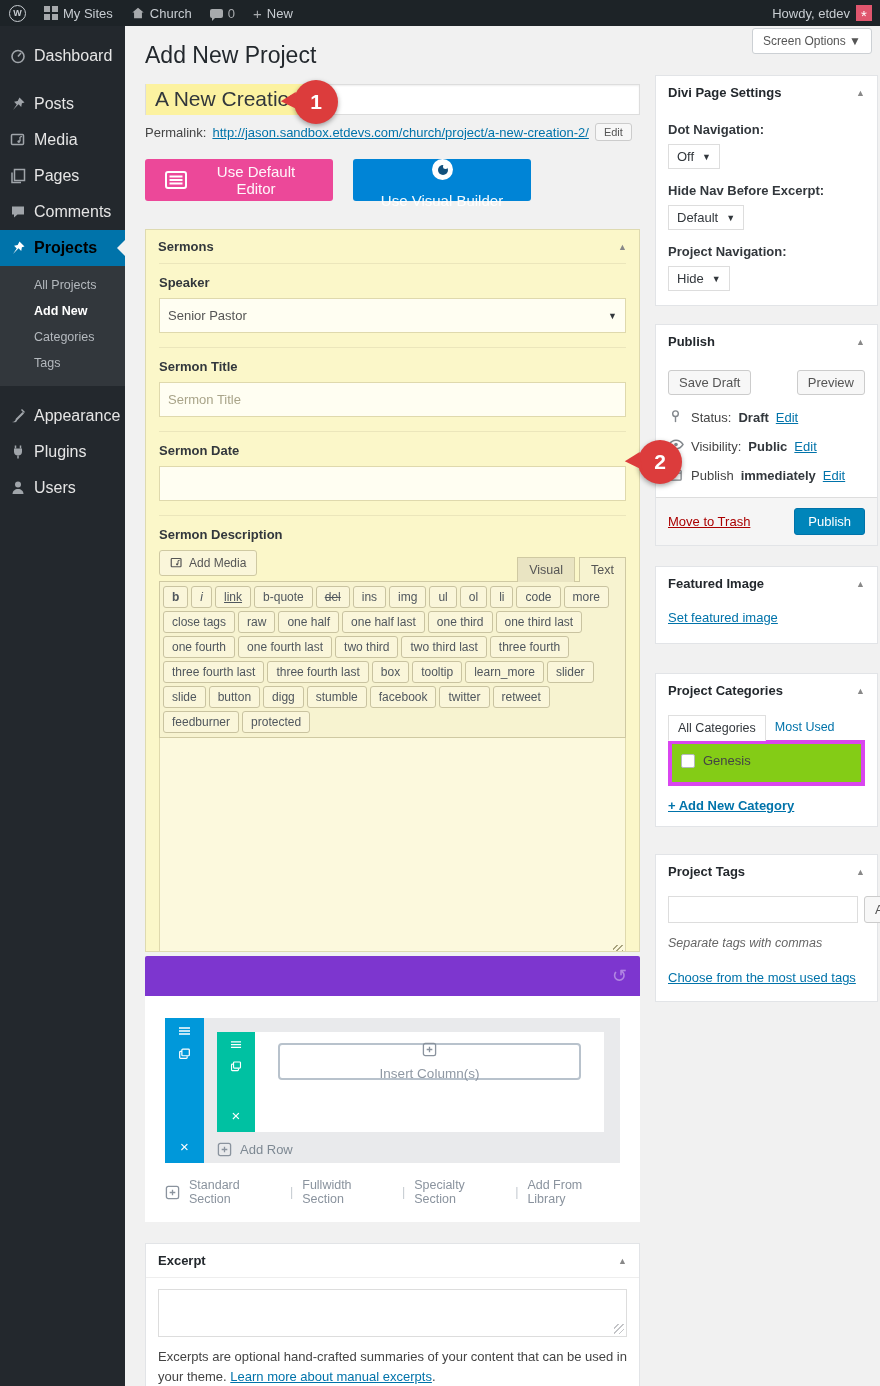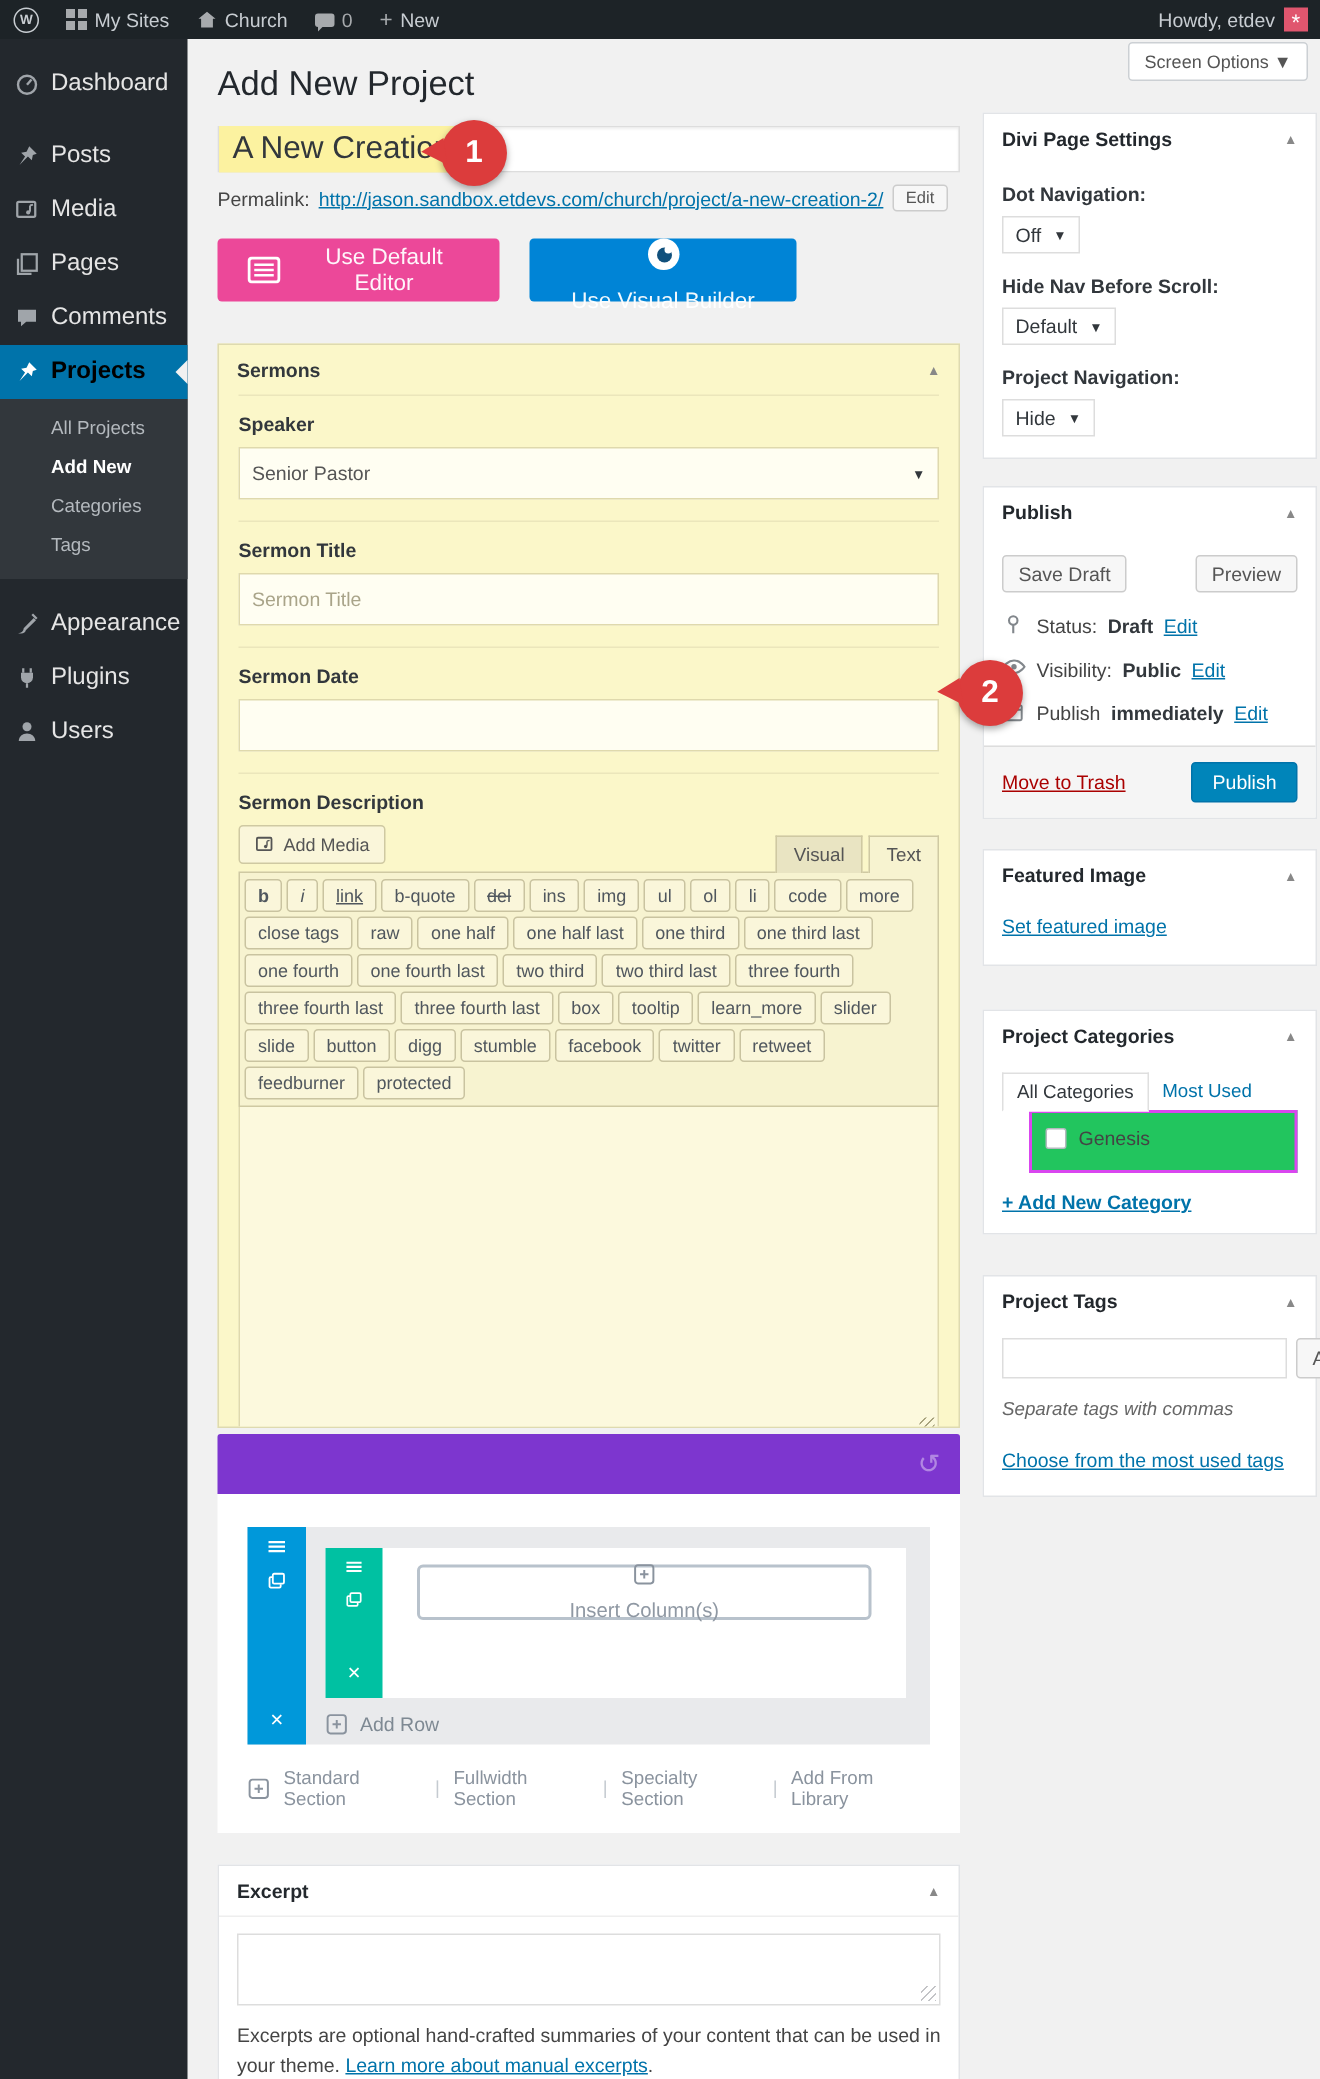--- a/index.html
+++ b/index.html
@@ -130,21 +130,21 @@
   .pub-row b { color:#32373c; }
   .link-blue { color:#0073aa; text-decoration:underline; cursor:pointer; }
   .pub-footer { background:#f5f5f5; border-top:1px solid #ddd; padding:10px 12px; display:flex; justify-content:space-between; align-items:center; }
   .trash-link { color:#a00; text-decoration:underline; font-size:13px; cursor:pointer; }
   .btn-primary { background:#0085ba; border:1px solid #0073aa; border-radius:3px; color:#fff; padding:5px 13px; font-size:13px; cursor:pointer; font-family:"Liberation Sans",sans-serif; }
 
   
   .cat-tabs { display:flex; margin:8px 0 0; position:relative; z-index:1; }
   .cat-tab-active { border:1px solid #dfdfdf; border-bottom:1px solid #fff; background:#fff; padding:5px 9px; font-size:12.5px; color:#32373c; margin-bottom:-1px; cursor:pointer; }
   .cat-tab-link { padding:5px 9px; font-size:12.5px; color:#0073aa; cursor:pointer; }
-  .cat-list { border:2px solid #d946ef; padding:9px 9px 14px; background:#22c55e;margin-left:18px; }
+  .cat-list { border:4px solid #d946ef; padding:9px 9px 14px; background:#84cc16; }
   .cat-item { display:flex; align-items:center; gap:8px; color:#444; font-size:13px; }
   .checkbox { width:14px; height:14px; border:1px solid #b4b9be; background:#fff; border-radius:2px; flex:0 0 14px; cursor:pointer; }
   .addcat-link { display:inline-block; margin-top:12px; font-weight:bold; }
 
   
   .tag-row { display:flex; gap:6px; margin-top:8px; }
   .tag-input { flex:1; height:27px; border:1px solid #ddd; background:#fff; padding:0 6px; font-size:13px; }
   .tag-hint { font-style:italic; color:#666; font-size:12.5px; margin:13px 0 20px; }
 
   
@@ -512,21 +512,21 @@
         <div class="mb-header">
           <span data-bind="divi_settings.title">Divi Page Settings</span>
           <span class="mb-toggle" data-bind="divi_settings.toggle">▲</span>
         </div>
         <div class="sb-body">
           <div class="sb-label" data-bind="divi_settings.fields.0.label">Dot Navigation:</div>
           <div class="mini-select">
             <span data-bind="divi_settings.fields.0.value">Off</span>
             <span class="sel-arrow" data-bind="divi_settings.select_arrow">▼</span>
           </div>
-          <div class="sb-label" data-bind="divi_settings.fields.1.label" style="margin-top:14px;">Hide Nav Before Scroll:</div>
+          <div class="sb-label" data-bind="divi_settings.fields.1.label" style="margin-top:14px;">Hide Nav Before Excerpt:</div>
           <div class="mini-select">
             <span data-bind="divi_settings.fields.1.value">Default</span>
             <span class="sel-arrow" data-bind="divi_settings.select_arrow">▼</span>
           </div>
           <div class="sb-label" data-bind="divi_settings.fields.2.label" style="margin-top:14px;">Project Navigation:</div>
           <div class="mini-select">
             <span data-bind="divi_settings.fields.2.value">Hide</span>
             <span class="sel-arrow" data-bind="divi_settings.select_arrow">▼</span>
           </div>
         </div>

